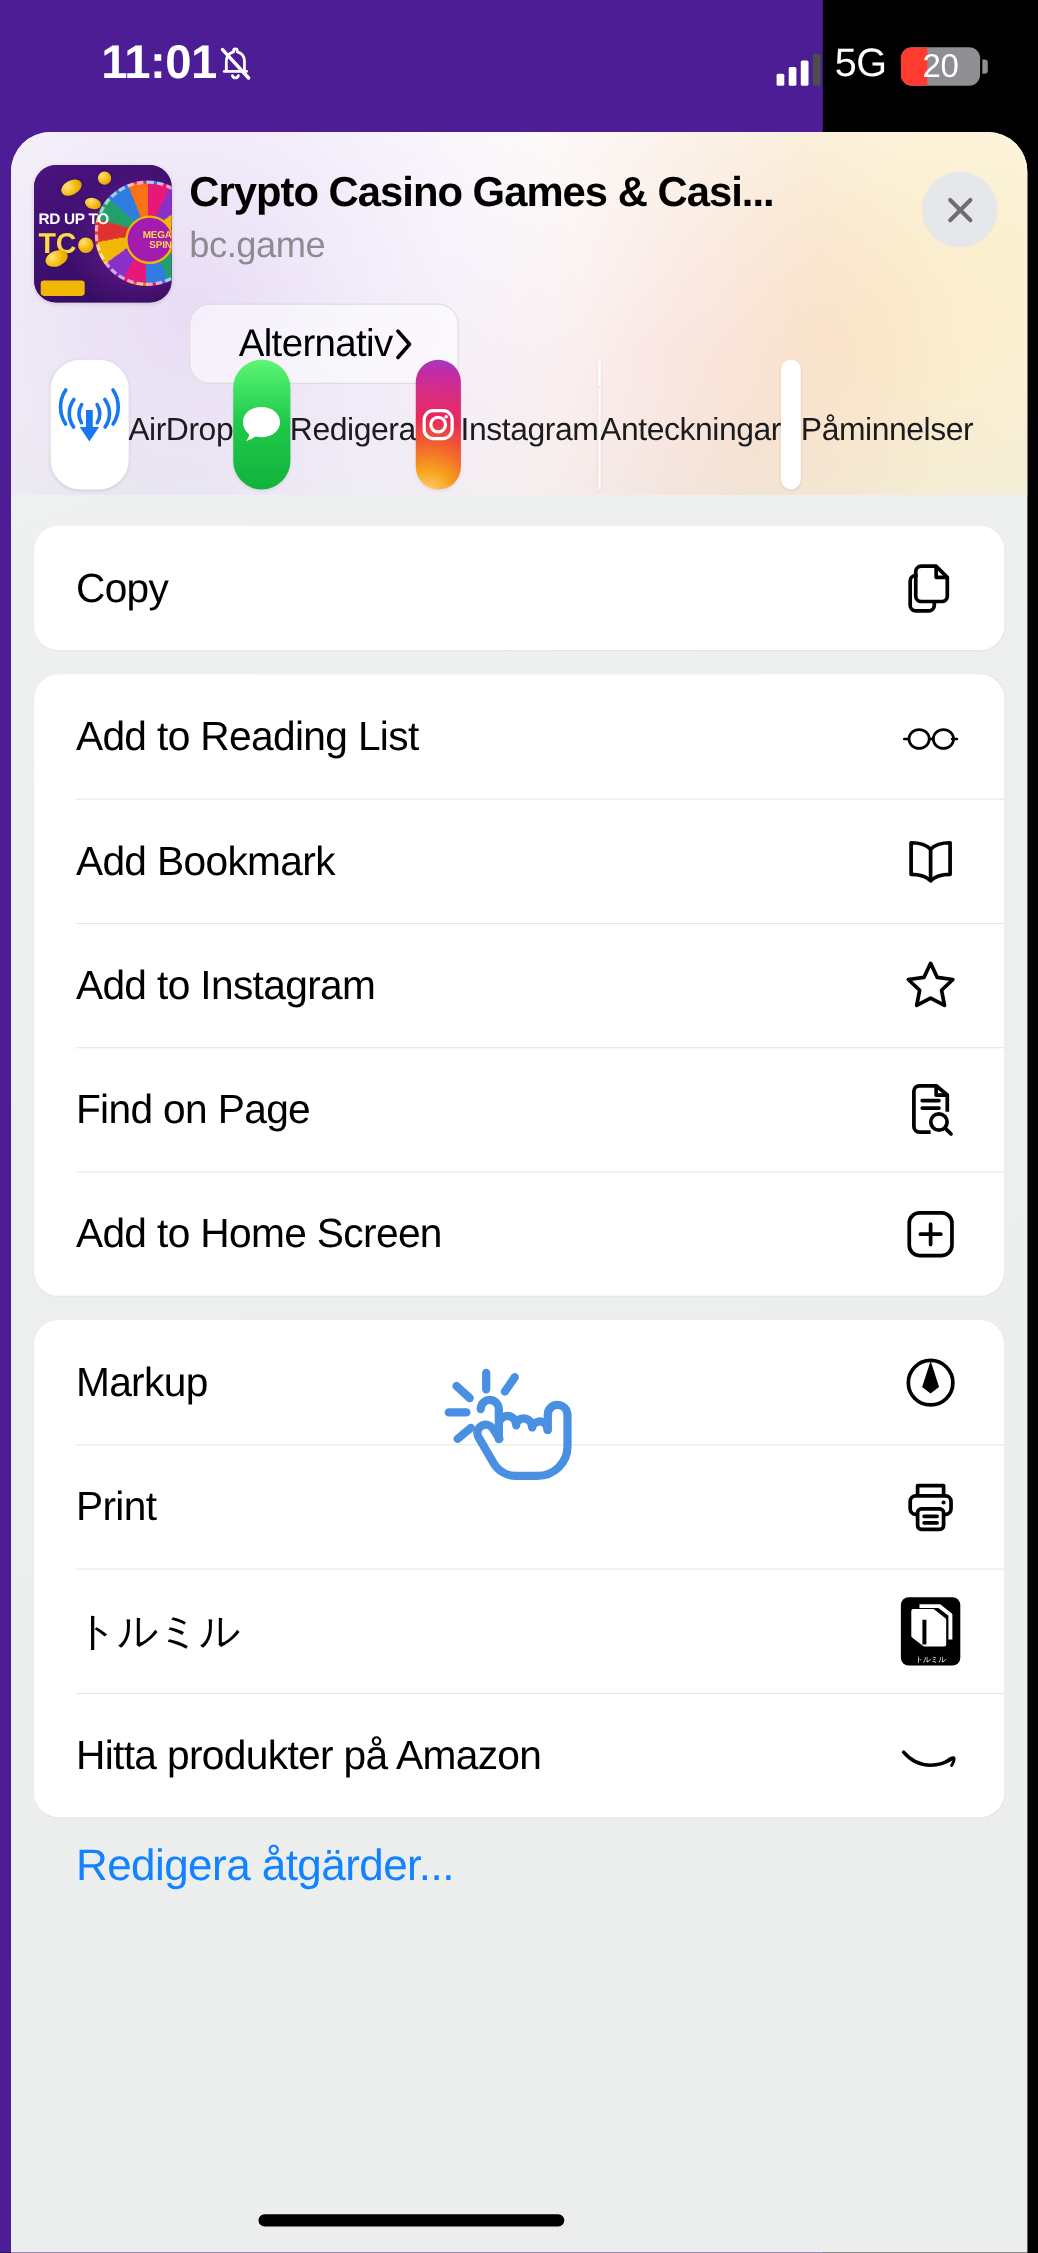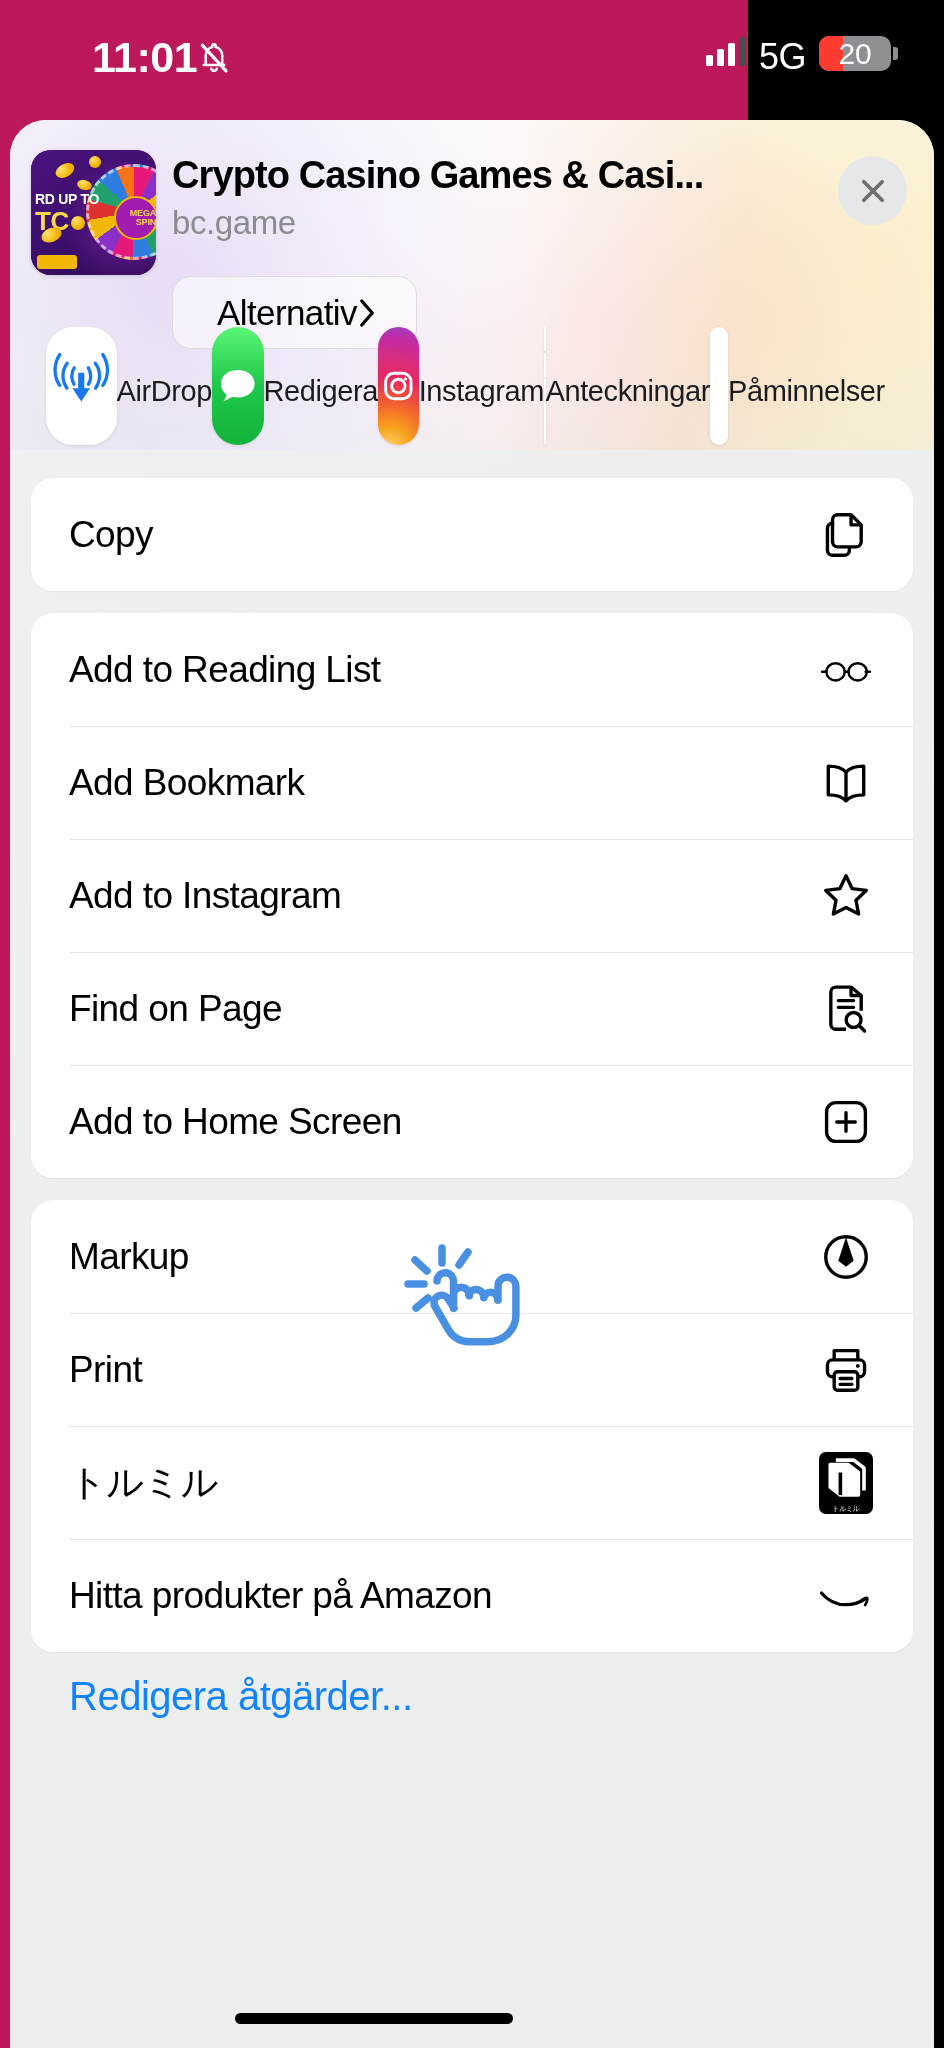--- a/index.html
+++ b/index.html
@@ -3,33 +3,33 @@
 <meta charset="utf-8">
 <style>
   * { margin:0; padding:0; box-sizing:border-box; }
   html, body {
     width:944px; height:2048px;
     background:#000;
     font-family:"Liberation Sans", sans-serif;
     -webkit-font-smoothing:antialiased;
     overflow:hidden;
   }
-  .phone { position:relative; width:748px; height:2048px; background:#be185d; }
+  .phone { position:relative; width:748px; height:2048px; background:#4c1d95; }
 
   
   .statusbar {
     position:absolute; top:0; left:0; width:944px; height:120px;
     color:#fff;
   }
   .sb-time {
     position:absolute; left:92px; top:33px;
     font-size:43px; font-weight:600; letter-spacing:-0.5px;
   }
   .sb-bell { position:absolute; left:196px; top:40px; width:36px; height:40px; }
-  .sb-right { position:absolute; right:46px; top:36px; display:flex; align-items:flex-start; gap:13px; }
+  .sb-right { position:absolute; right:46px; top:36px; display:flex; align-items:flex-end; gap:13px; }
   .sb-signal { display:flex; align-items:flex-end; gap:4px; height:30px; }
   .sb-signal i { display:block; width:7px; background:#fff; border-radius:1.5px; }
   .sb-signal i:nth-child(1){height:11px;}
   .sb-signal i:nth-child(2){height:17px;}
   .sb-signal i:nth-child(3){height:23px;}
   .sb-signal i:nth-child(4){height:29px;background:#4d4d4d;}
   .sb-5g { font-size:36px; font-weight:500; letter-spacing:-0.5px; }
   .sb-batt {
     position:relative; width:72px; height:35px; border-radius:10px;
     background:#8e8e93; display:flex; align-items:center; overflow:hidden;

